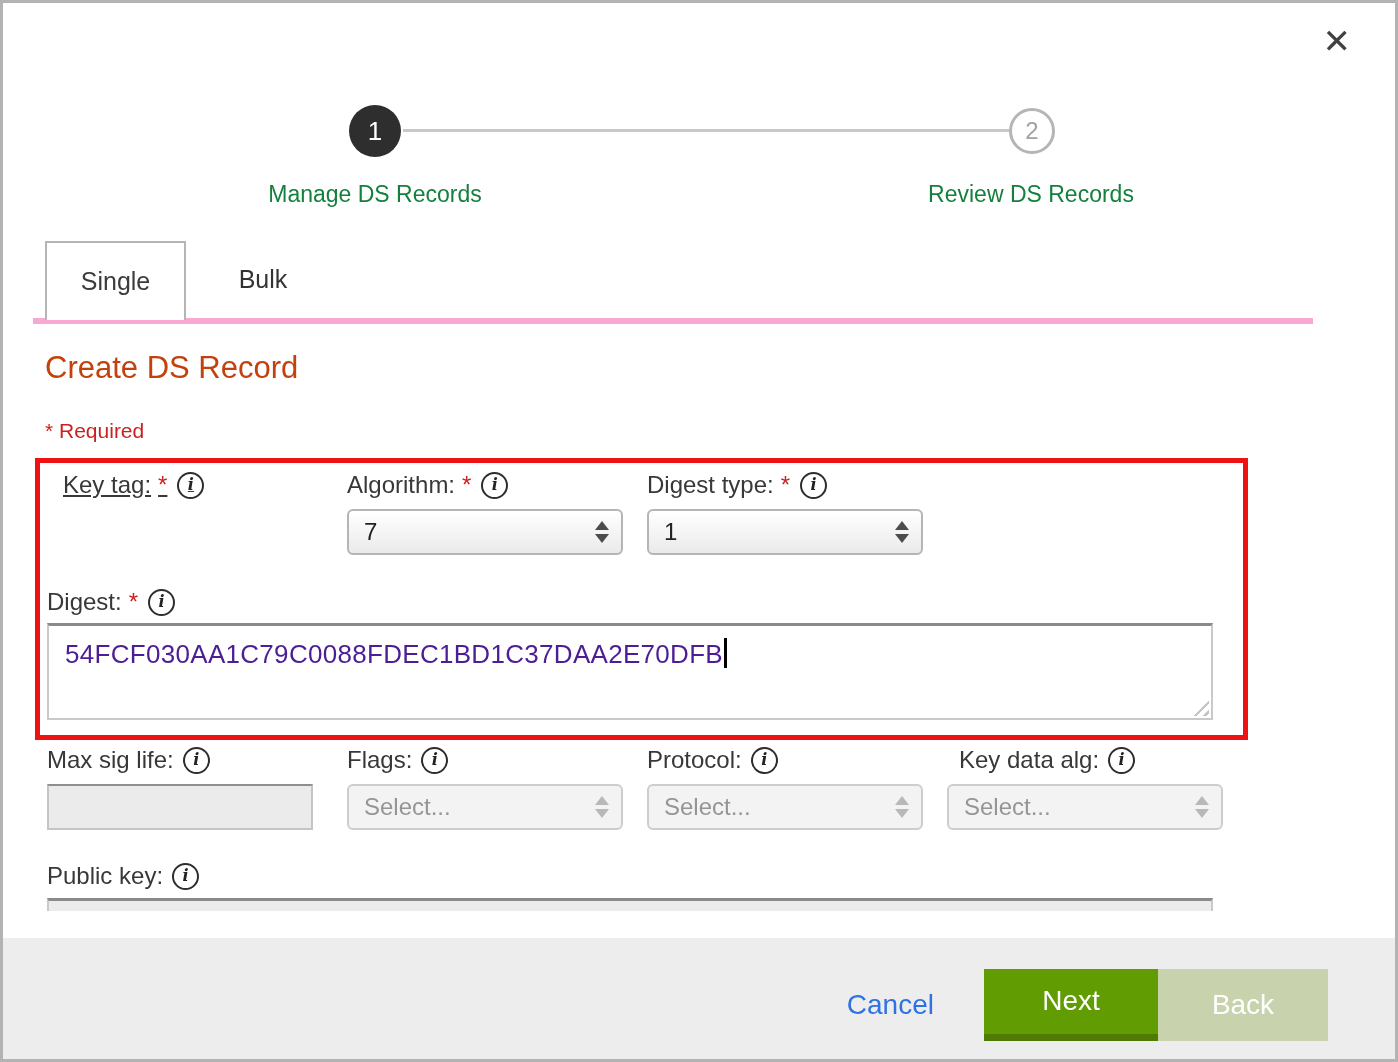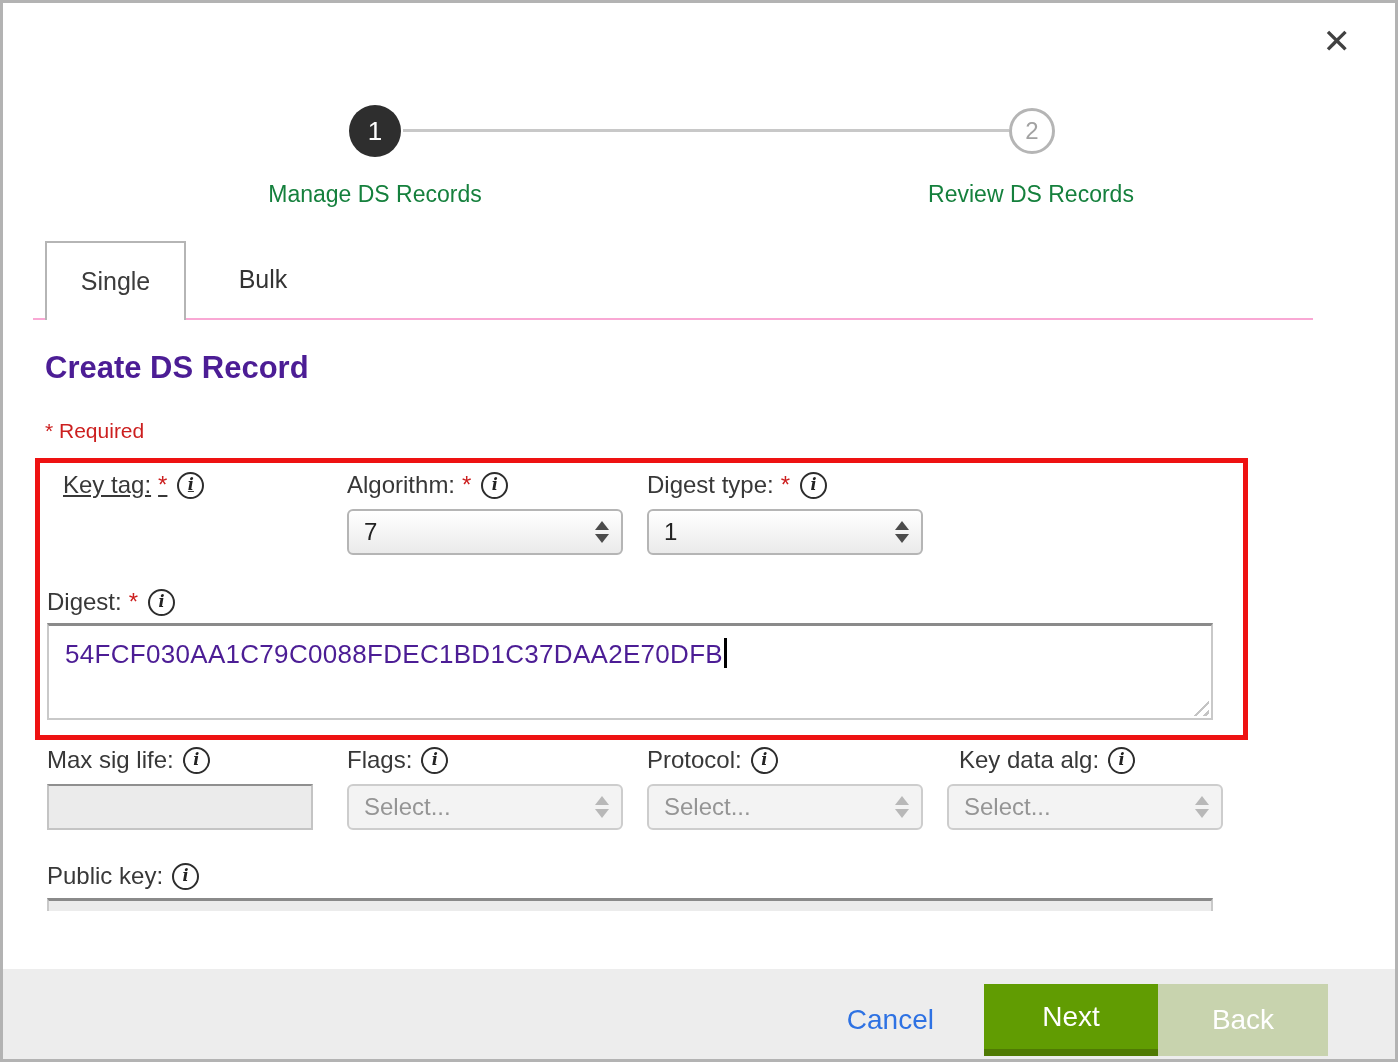--- a/index.html
+++ b/index.html
@@ -14,28 +14,28 @@
 
   
   .step-circle{position:absolute;border-radius:50%;display:flex;align-items:center;justify-content:center;}
   .step1{left:346px;top:102px;width:52px;height:52px;background:#2e2e2e;color:#fff;font-size:26px;}
   .step2{left:1006px;top:105px;width:40px;height:40px;background:#fff;border:3px solid #b5b5b5;color:#a2a2a2;font-size:24px;}
   .step-line{position:absolute;left:400px;top:126px;width:606px;height:3px;background:#c8c8c8;}
   .step-label{position:absolute;top:178px;transform:translateX(-50%);font-size:23px;color:#15803d;white-space:nowrap;}
   .sl1{left:372px;} .sl2{left:1028px;}
 
   
-  .tabbar{position:absolute;left:30px;top:238px;width:1280px;height:77px;border-bottom:2px solid #f9a8d4;}
+  .tabbar{position:absolute;left:30px;top:238px;width:1280px;height:77px;border-bottom:6px solid #f9a8d4;}
   .tab{display:flex;align-items:center;justify-content:center;font-size:25px;color:#3c3c3c;cursor:pointer;}
   .tab.active{position:absolute;left:12px;top:0;width:141px;height:79px;background:#fff;
               border:2px solid #b5b5b5;border-bottom:none;box-sizing:border-box;z-index:2;}
   .tab.plain{position:absolute;left:175px;top:0;width:110px;height:77px;color:#333;}
 
   
-  h1{position:absolute;left:42px;top:347px;margin:0;font-size:31px;font-weight:700;color:#4c1d95;}
+  h1{position:absolute;left:42px;top:347px;margin:0;font-size:31px;font-weight:400;color:#c2410c;}
   .required-note{position:absolute;left:42px;top:416px;font-size:21px;color:#cc1f1f;}
 
   
   .highlight-box{position:absolute;left:32px;top:455px;width:1213px;height:282px;
                  box-sizing:border-box;border:5px solid #ee1212;}
 
   
   .flabel{position:absolute;display:flex;align-items:center;font-size:24px;color:#383838;height:28px;white-space:nowrap;}
   .req{color:#cc1f1f;margin:0 1px 0 7px;}
   .info{width:23px;height:23px;border:2px solid #2d2d2d;border-radius:50%;margin-left:9px;
@@ -61,21 +61,21 @@
   .textarea{position:absolute;background:#fff;border:2px solid #c9c9c9;border-top:3px solid #8a8a8a;
             box-sizing:border-box;font-size:26px;letter-spacing:.3px;padding:12px 16px;color:#4c1d95;}
   .caret{display:inline-block;width:3px;height:30px;background:#000;margin-left:1px;vertical-align:-5px;}
   .grip{position:absolute;right:2px;bottom:2px;width:17px;height:17px;cursor:nwse-resize;
         clip-path:polygon(100% 0,100% 100%,0 100%);
         background:repeating-linear-gradient(135deg,#c4c4c4 0 2.5px,transparent 2.5px 6.5px);}
   .textarea-stub{position:absolute;left:44px;top:895px;width:1166px;height:13px;background:#ececec;
                  border:2px solid #c9c9c9;border-top:3px solid #8a8a8a;border-bottom:none;box-sizing:border-box;}
 
   
-  .footer{position:absolute;left:0;right:0;bottom:0;height:90px;background:#ededed;
+  .footer{position:absolute;left:0;right:0;bottom:0;height:121px;background:#ededed;
           display:flex;align-items:center;justify-content:flex-end;padding-right:41px;}
   .footer > *{margin-top:12px;}
   .cancel{font-size:28px;color:#2e72e3;margin-right:44px;cursor:pointer;background:none;border:none;
           font-family:inherit;}
   .btn{height:72px;border:none;font-size:28px;color:#fff;font-family:inherit;cursor:pointer;
        display:flex;align-items:center;justify-content:center;box-sizing:border-box;}
   .back{width:170px;background:#c8d3ae;margin-right:26px;cursor:default;}
   .next{width:174px;background:#619c02;border-bottom:7px solid #4f7a03;}
 </style>
 </head>

